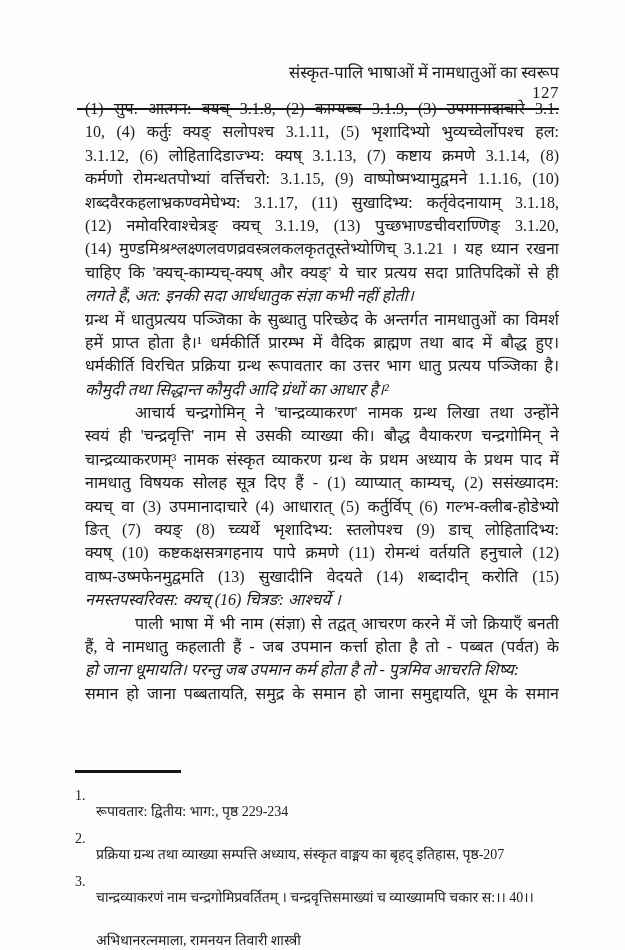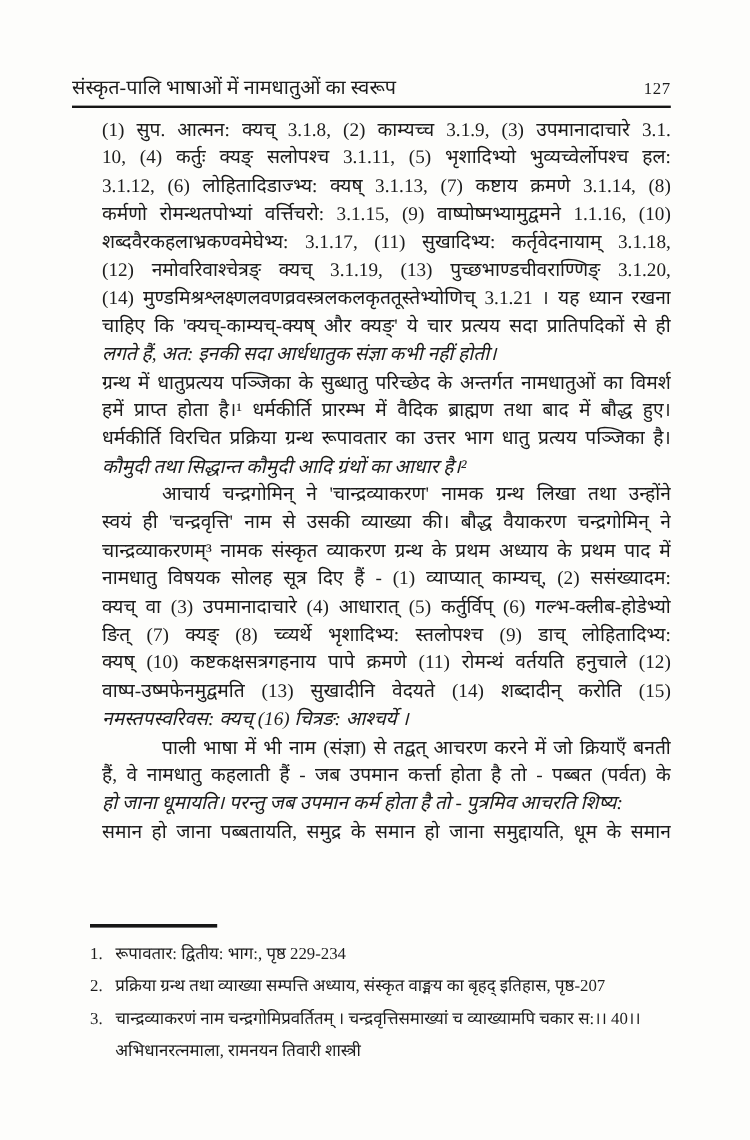--- a/index.html
+++ b/index.html
@@ -10,29 +10,30 @@
     color: #1c1c1c;
   }
   .page {
     position: relative;
     width: 625px; height: 950px;
     background: #fdfdfb;
     overflow: hidden;
   }
   .header {
     position: absolute;
-    left: 60px; right: 66px; top: 60px;
+    left: 77px; right: 66px; top: 60px;
     display: flex;
     justify-content: space-between;
     align-items: flex-end;
     font-size: 16.5px;
     padding-bottom: 5px;
     border-bottom: 2.5px solid #161616;
+    flex-direction: column;
   }
-  .header .pagenum { font-size: 14px; letter-spacing: 0.5px; }
+  .header .pagenum { font-size: 17px; letter-spacing: 0.5px; }
   .bodytext {
     position: absolute;
     left: 85px; right: 66px; top: 97px;
   }
   .line {
     height: 23.4px;
     line-height: 23.4px;
     font-size: 16px;
     text-align: justify;
     text-align-last: justify;
@@ -46,21 +47,21 @@
     font-size: 14px;
   }
   .fn-rule {
     width: 106px; height: 0;
     border-top: 3px solid #161616;
     margin-bottom: 9px;
   }
   .fn-item { display: flex; }
   .fn-marker { flex: none; width: 21px; line-height: 27px; }
   .fn-text { flex: 1; }
-  .fn-line { line-height: 27px; height: 27px; overflow: hidden; }
+  .fn-line { line-height: 27px; height: 27px; overflow: hidden; margin-top: 16px; }
 </style>
 </head>
 <body>
 
 <div class="page">
   <div class="header">
     <span class="title">संस्कृत-पालि भाषाओं में नामधातुओं का स्वरूप</span>
     <span class="pagenum">127</span>
   </div>
 

